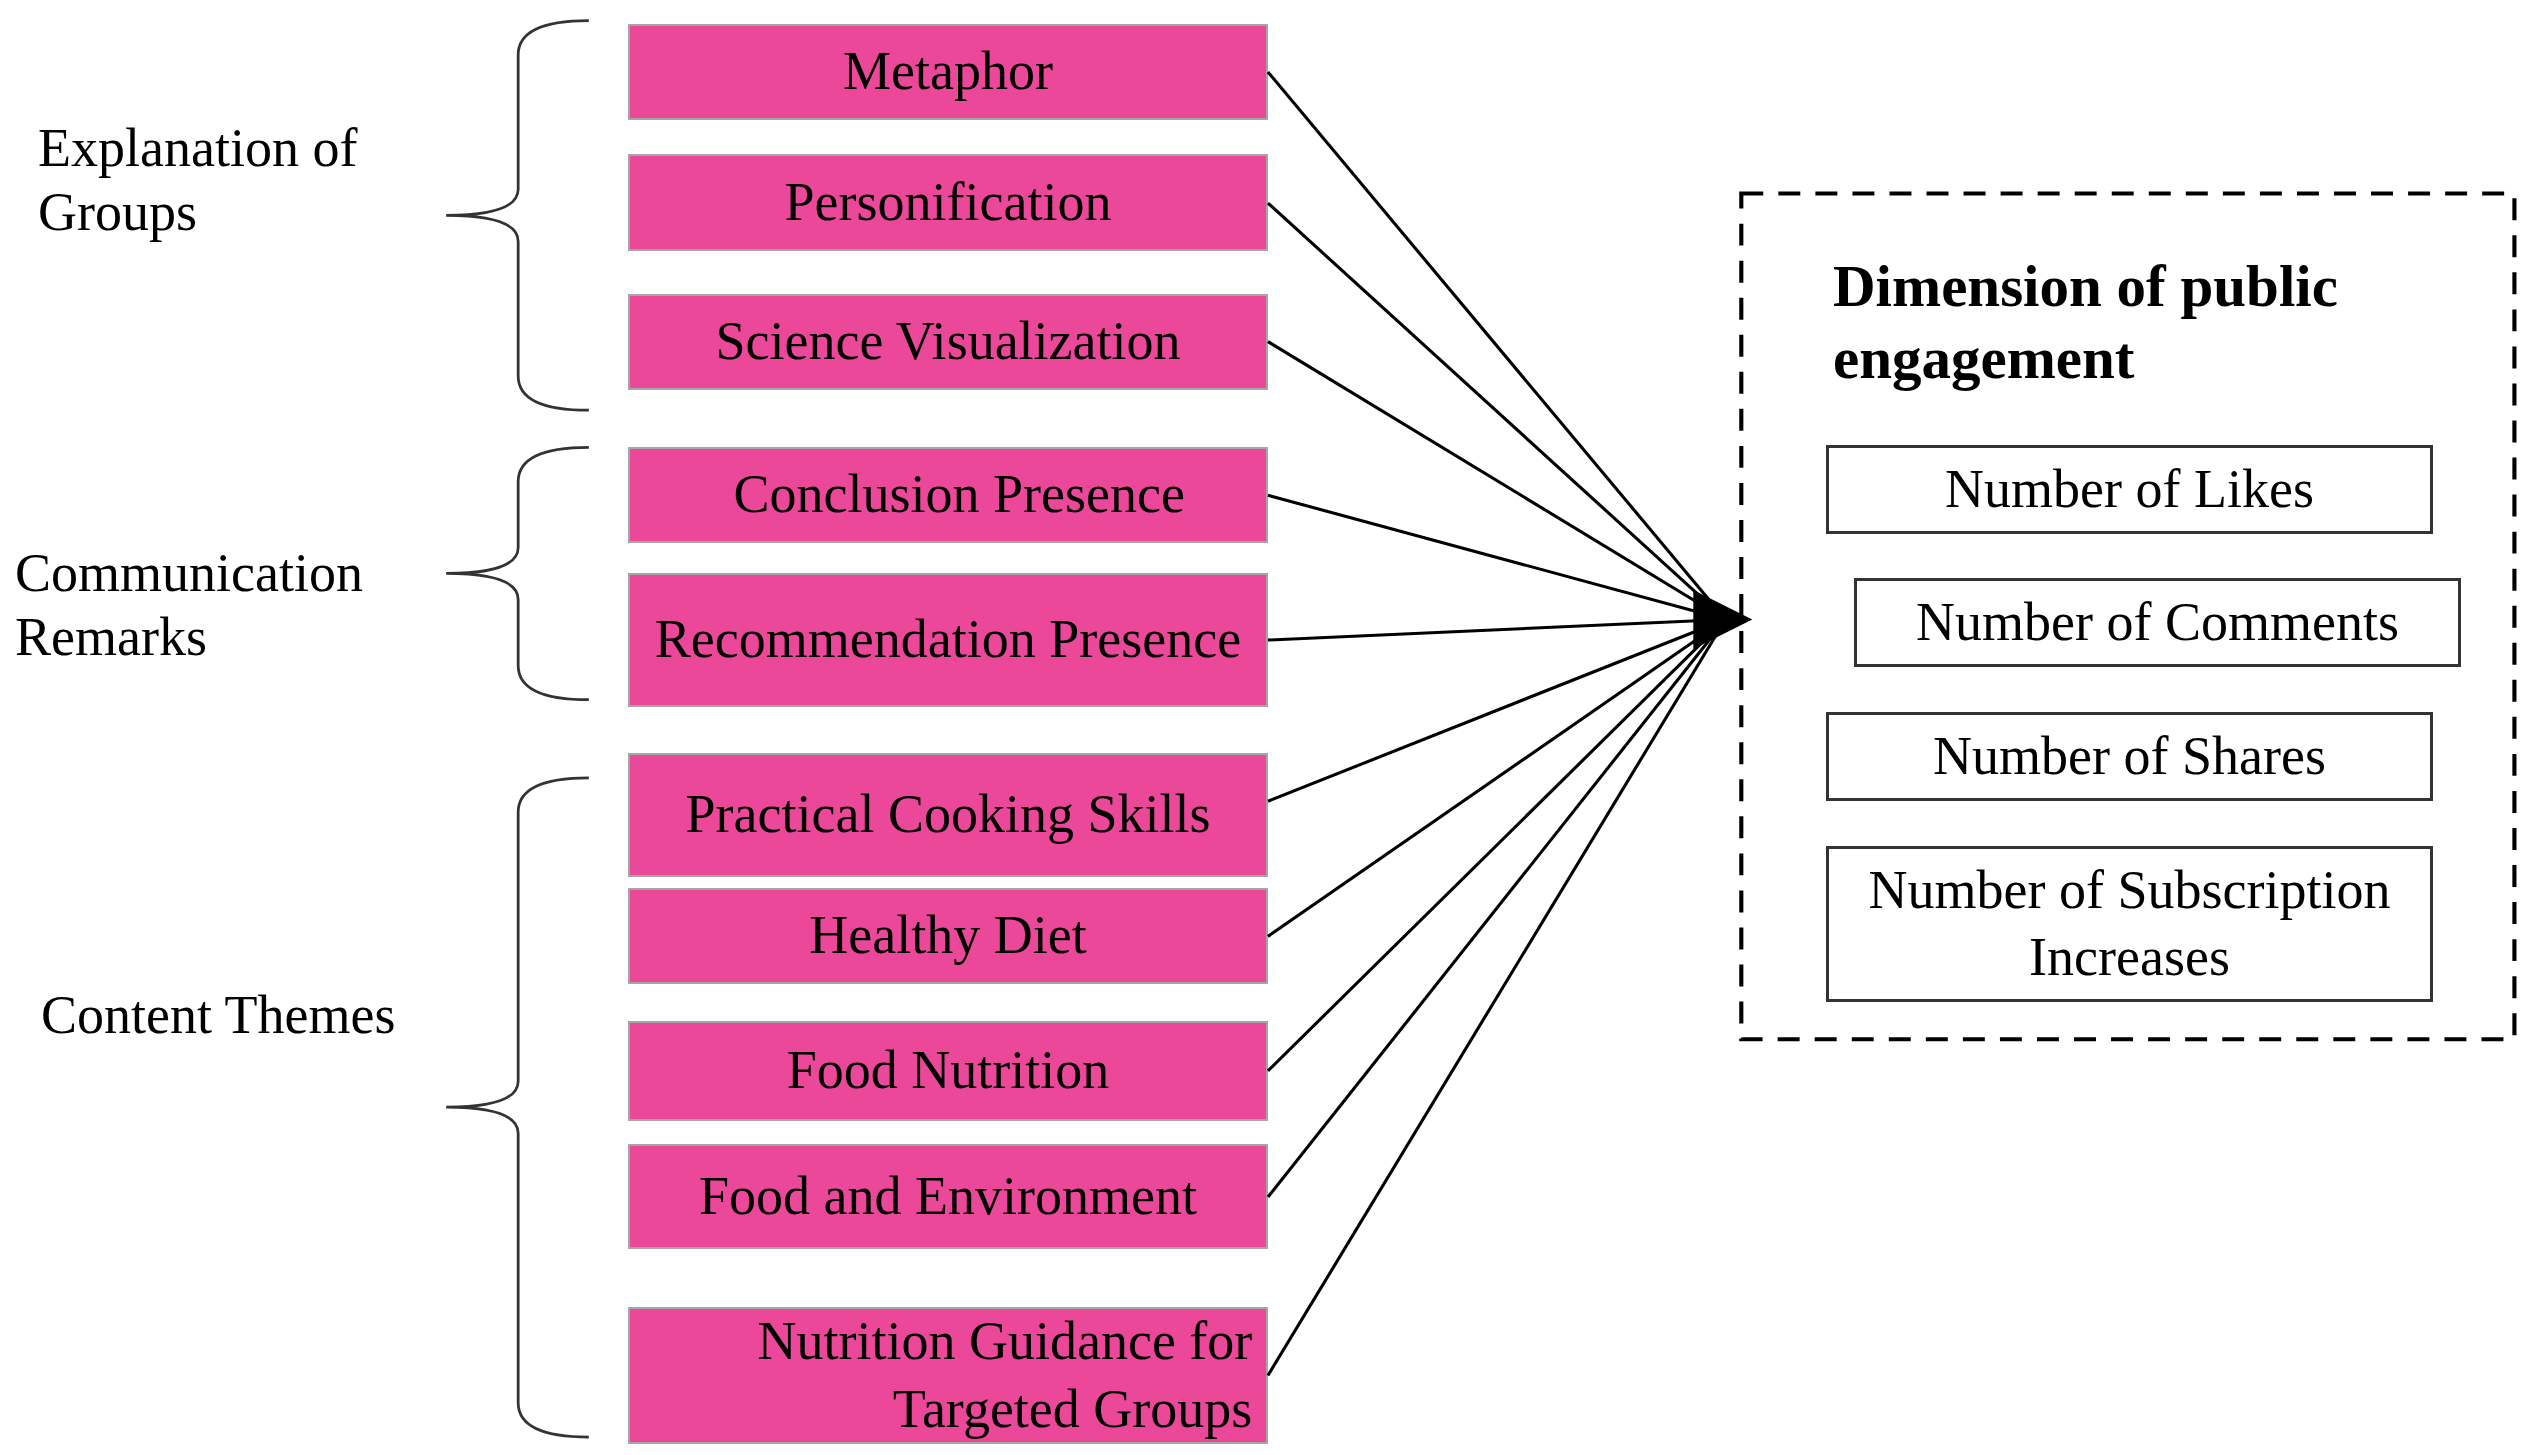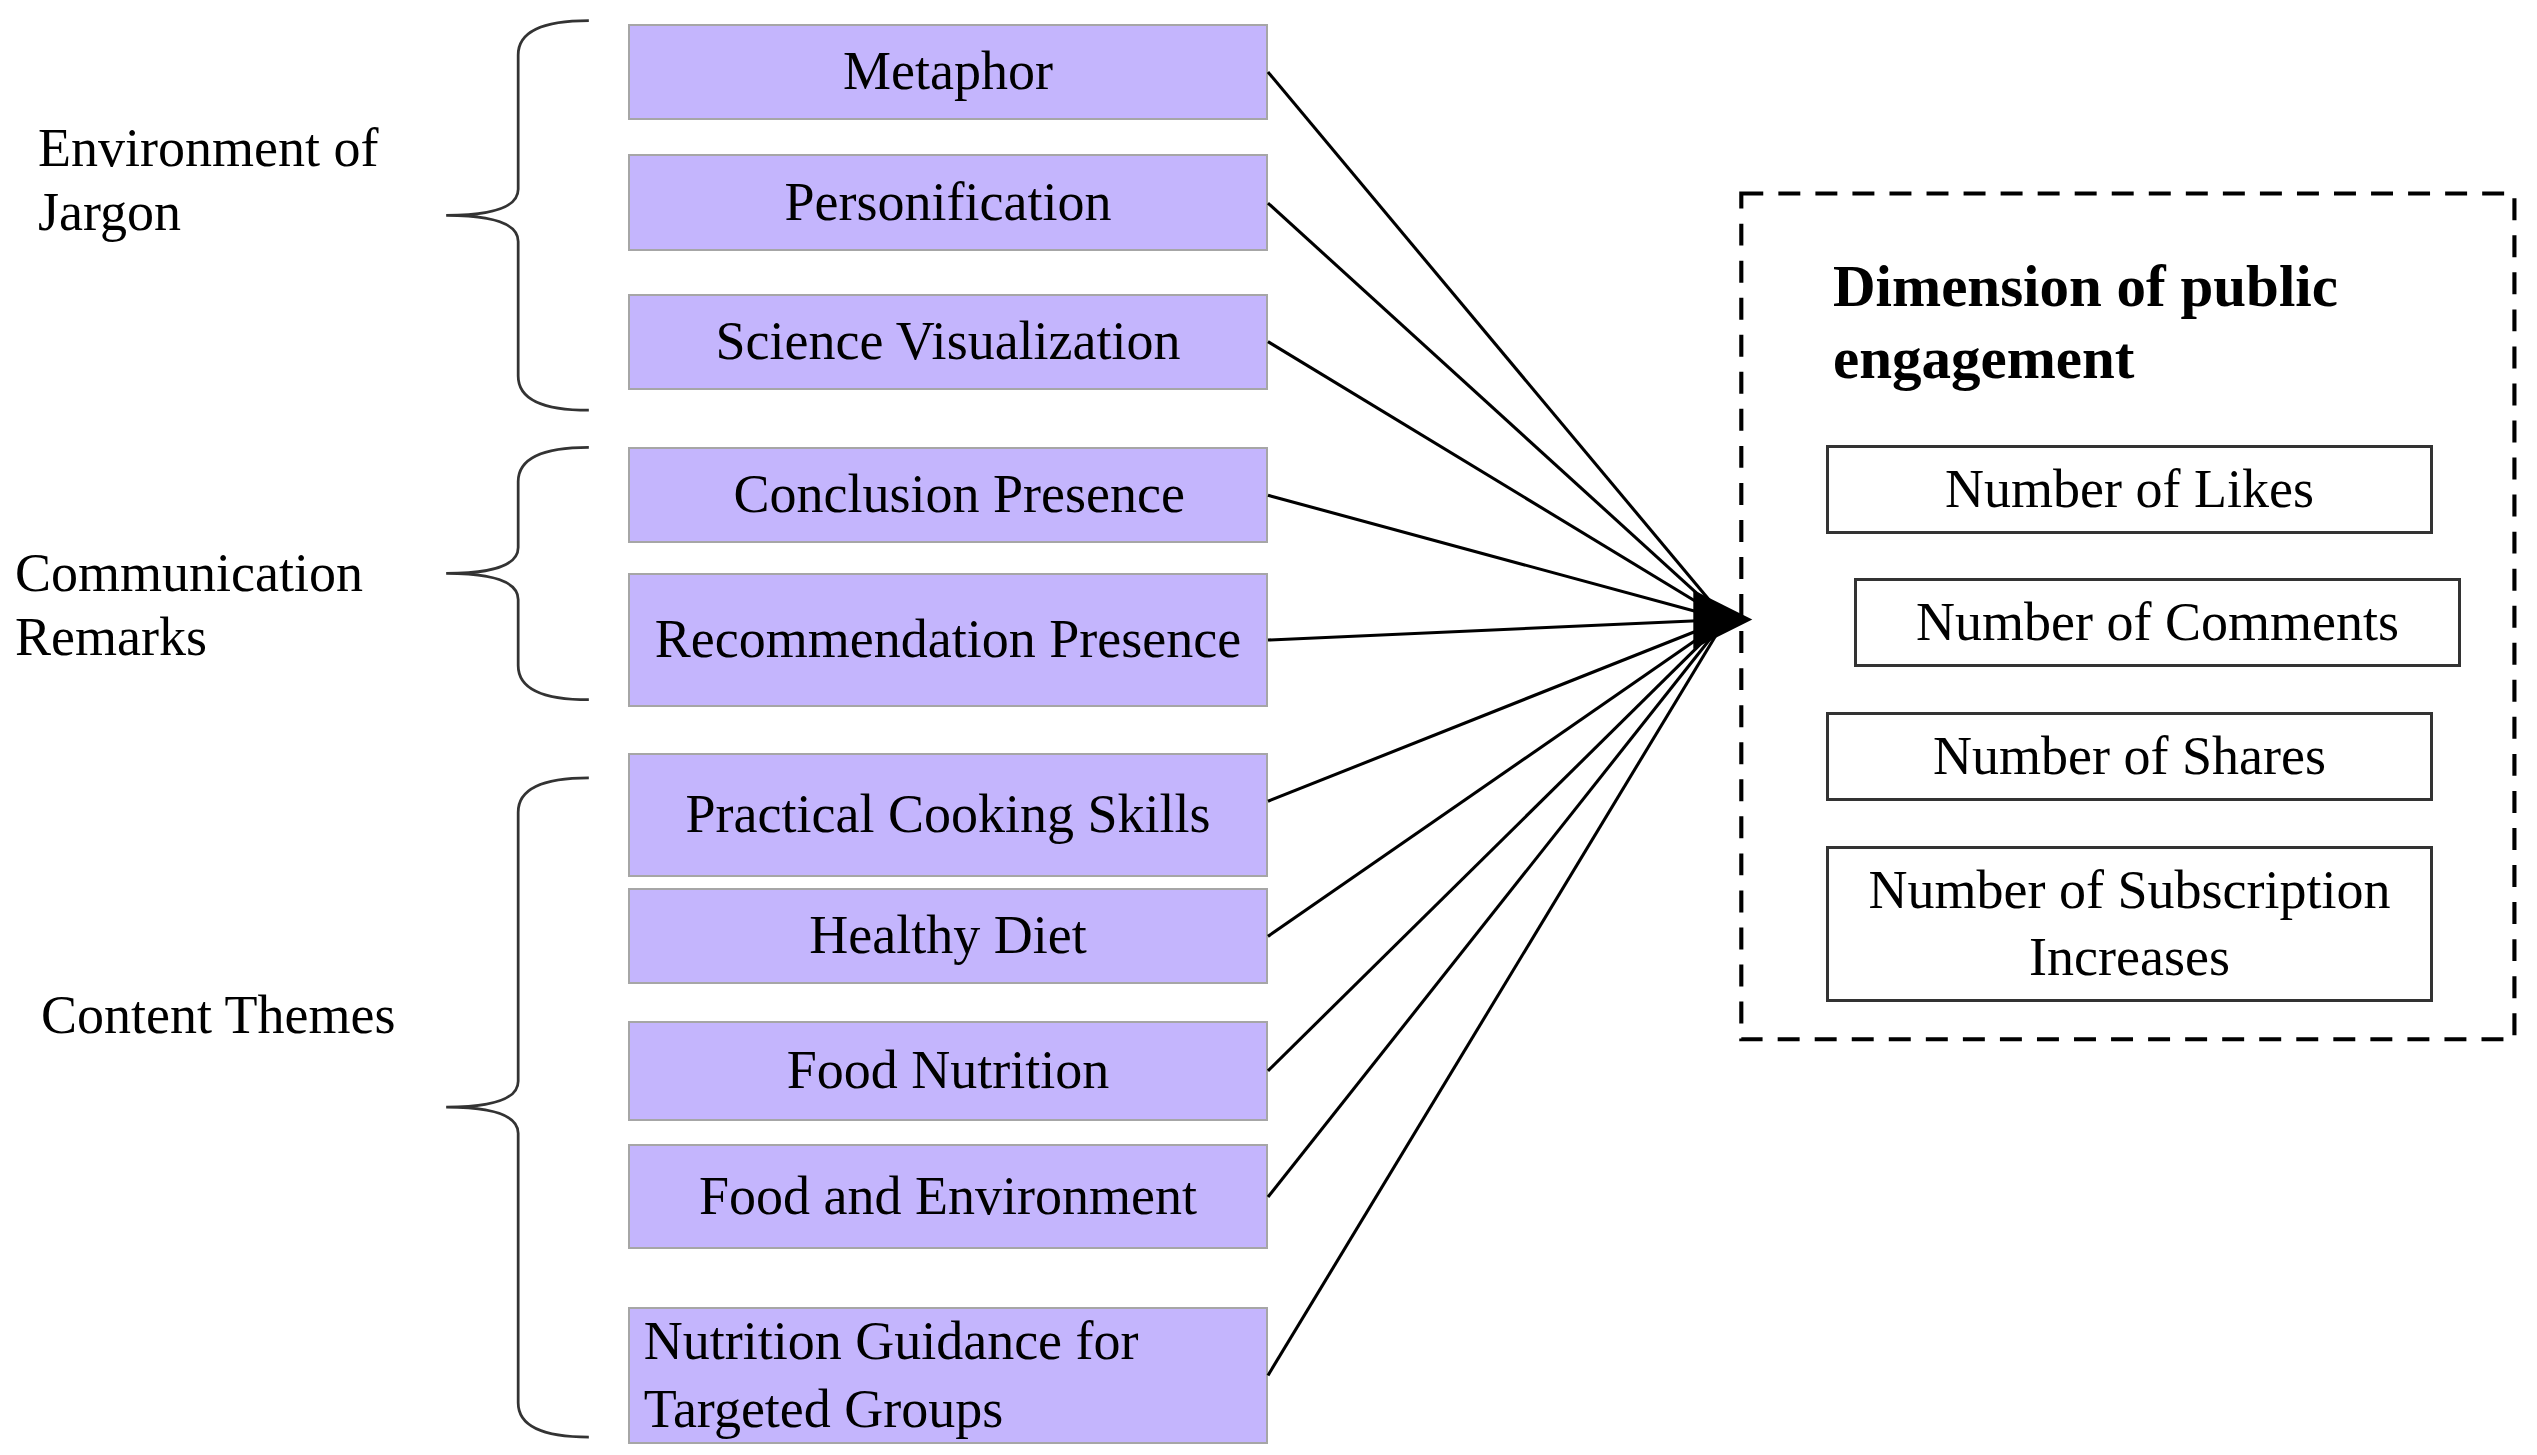--- a/index.html
+++ b/index.html
@@ -22,26 +22,26 @@
     font-size: 54px;
     line-height: 1.18;
     color: #000000;
     text-align: left;
   }
   .lbox {
     position: absolute;
     left: 628px;
     width: 640px;
     border: 2.7px solid #a6a6a6;
-    background: #c4b5fd;
+    background: #ec4899;
     box-sizing: border-box;
     display: flex;
     align-items: center;
     justify-content: center;
-    text-align: left;
+    text-align: right;
     font-size: 54px;
     line-height: 1.25;
     padding: 0 13.7px;
   }
   .rbox {
     position: absolute;
     left: 1826px;
     width: 607px;
     border: 3.4px solid #333333;
     background: #ffffff;
@@ -64,21 +64,21 @@
     line-height: 1.22;
     text-align: left;
     color: #000000;
   }
 </style>
 </head>
 <body>
 
 <div class="canvas">
 
-  <div class="group-label" style="left:38px; top:117px; width:384px;">Environment of Jargon</div>
+  <div class="group-label" style="left:38px; top:117px; width:384px;">Explanation of Groups</div>
 
   <div class="group-label" style="left:15px; top:542px; width:453px;">Communication Remarks</div>
 
   <div class="group-label" style="left:41px; top:984px; width:480px; white-space:nowrap;">Content Themes</div>
 
   <div class="lbox" style="top:24px; height:96px;">Metaphor</div>
   <div class="lbox" style="top:154px; height:97px;">Personification</div>
   <div class="lbox" style="top:294px; height:96px;">Science Visualization</div>
 
   <div class="lbox" style="top:447px; height:96px;padding-left:36px;">Conclusion Presence</div>

